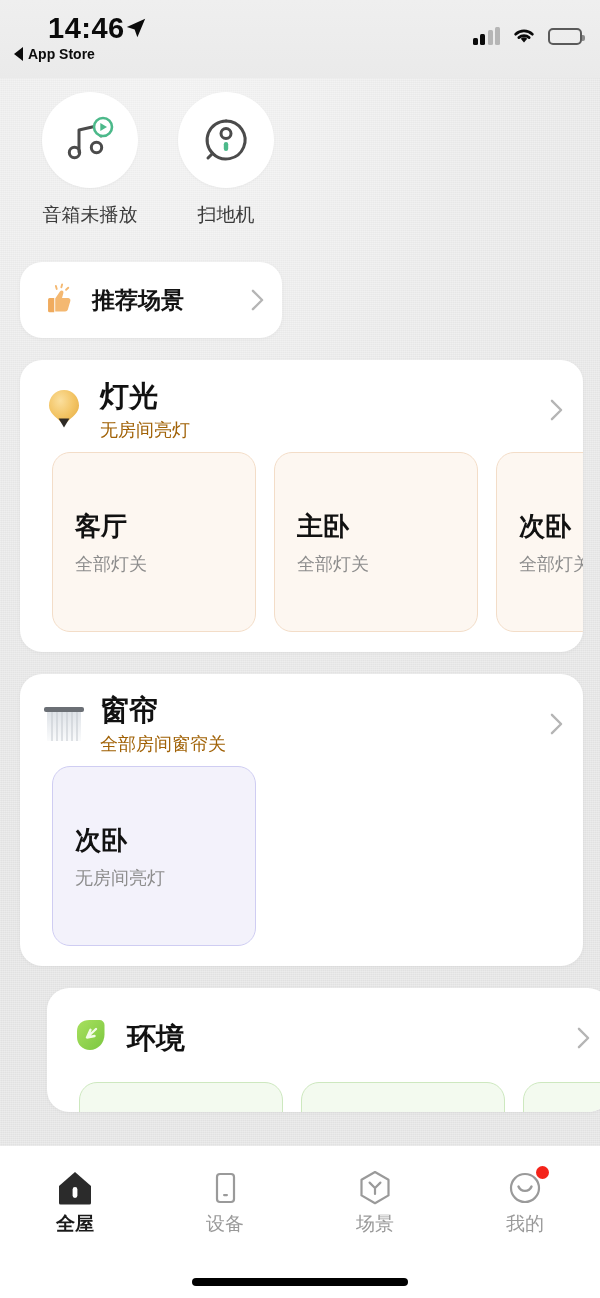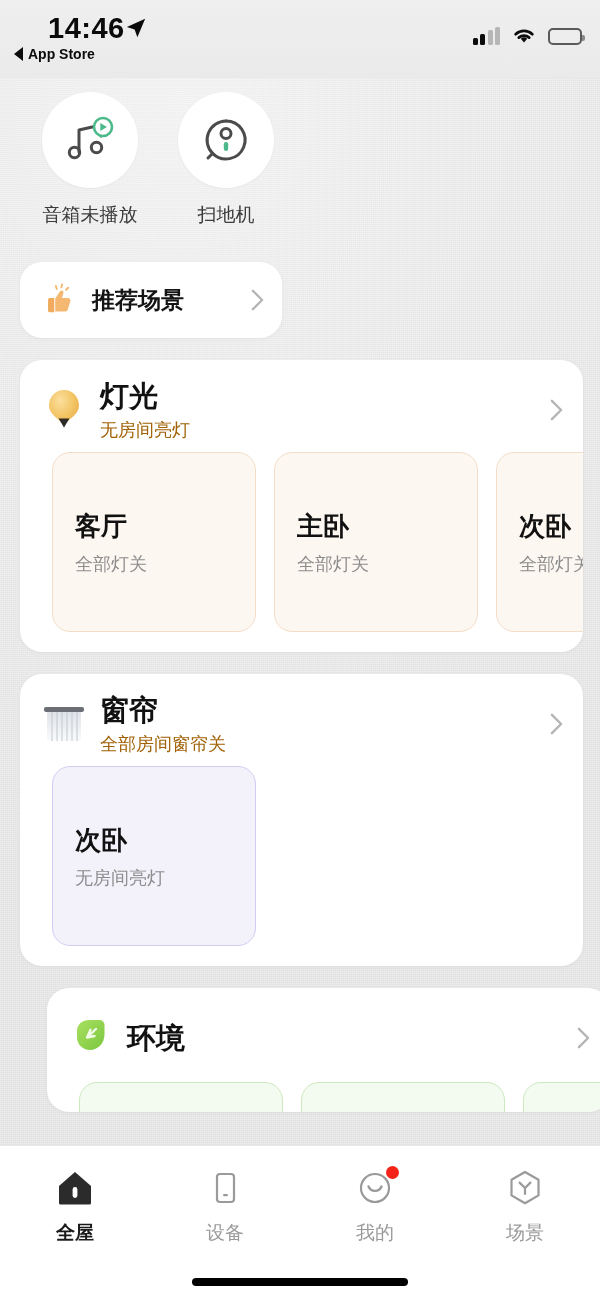--- a/index.html
+++ b/index.html
@@ -154,21 +154,21 @@
   .tabbar {
     position: absolute; left: 0; bottom: 0;
     width: 600px; height: 152px;
     background: #fff;
     display: flex; align-items: flex-start;
     padding-top: 20px;
     z-index: 5;
   }
   .tab {
     flex: 1; text-align: right;
-    display: flex; flex-direction: column; align-items: center; gap: 10px;
+    display: flex; flex-direction: column; align-items: center; gap: 1px;
   }
   .tab-ico { height: 44px; display: flex; align-items: center; justify-content: center; position: relative; }
   .tab-label { font-size: 19px; color: #9a9a9a; }
   .tab.active .tab-label { color: #1a1a1a; font-weight: bold; }
   .badge {
     position: absolute; top: 0px; right: -4px;
     width: 13px; height: 13px; border-radius: 50%;
     background: #f4231a;
   }
   .home-ind {
@@ -368,32 +368,32 @@
         <svg width="40" height="40" viewBox="0 0 40 40">
           <rect x="12" y="6" width="17" height="28" rx="3" stroke="#9a9a9a" stroke-width="2.2" fill="none"></rect>
           <rect x="18" y="26" width="5" height="2.2" rx="1.1" fill="#9a9a9a"></rect>
         </svg>
       </span>
       <span class="tab-label">设备</span>
     </div>
     <div class="tab">
       <span class="tab-ico">
         <svg width="40" height="40" viewBox="0 0 40 40">
-          <circle cx="20" cy="20" r="14" stroke="#9a9a9a" stroke-width="2.2" fill="none"></circle>
-          <path d="M13.5 18.5 a7 7 0 0 0 13 0" stroke="#9a9a9a" stroke-width="2.4" fill="none" stroke-linecap="round"></path>
-        </svg>
-        <span class="badge"></span>
-      </span>
-      <span class="tab-label">我的</span>
+          <path d="M20 4 L33.5 11.8 V27.4 L20 35.2 L6.5 27.4 V11.8 Z" stroke="#9a9a9a" stroke-width="2.2" fill="none" stroke-linejoin="round"></path>
+          <path d="M14.6 14.6 L20 20 L25.4 14.6 M20 20 V26" stroke="#9a9a9a" stroke-width="2.2" fill="none" stroke-linecap="round" stroke-linejoin="round"></path>
+        </svg>
+      </span>
+      <span class="tab-label">场景</span>
     </div>
     <div class="tab">
       <span class="tab-ico">
         <svg width="40" height="40" viewBox="0 0 40 40">
-          <path d="M20 4 L33.5 11.8 V27.4 L20 35.2 L6.5 27.4 V11.8 Z" stroke="#9a9a9a" stroke-width="2.2" fill="none" stroke-linejoin="round"></path>
-          <path d="M14.6 14.6 L20 20 L25.4 14.6 M20 20 V26" stroke="#9a9a9a" stroke-width="2.2" fill="none" stroke-linecap="round" stroke-linejoin="round"></path>
-        </svg>
-      </span>
-      <span class="tab-label">场景</span>
+          <circle cx="20" cy="20" r="14" stroke="#9a9a9a" stroke-width="2.2" fill="none"></circle>
+          <path d="M13.5 18.5 a7 7 0 0 0 13 0" stroke="#9a9a9a" stroke-width="2.4" fill="none" stroke-linecap="round"></path>
+        </svg>
+        <span class="badge"></span>
+      </span>
+      <span class="tab-label">我的</span>
     </div>
   </div>
 
   <div class="home-ind"></div>
 </div>
 
 </body></html>

